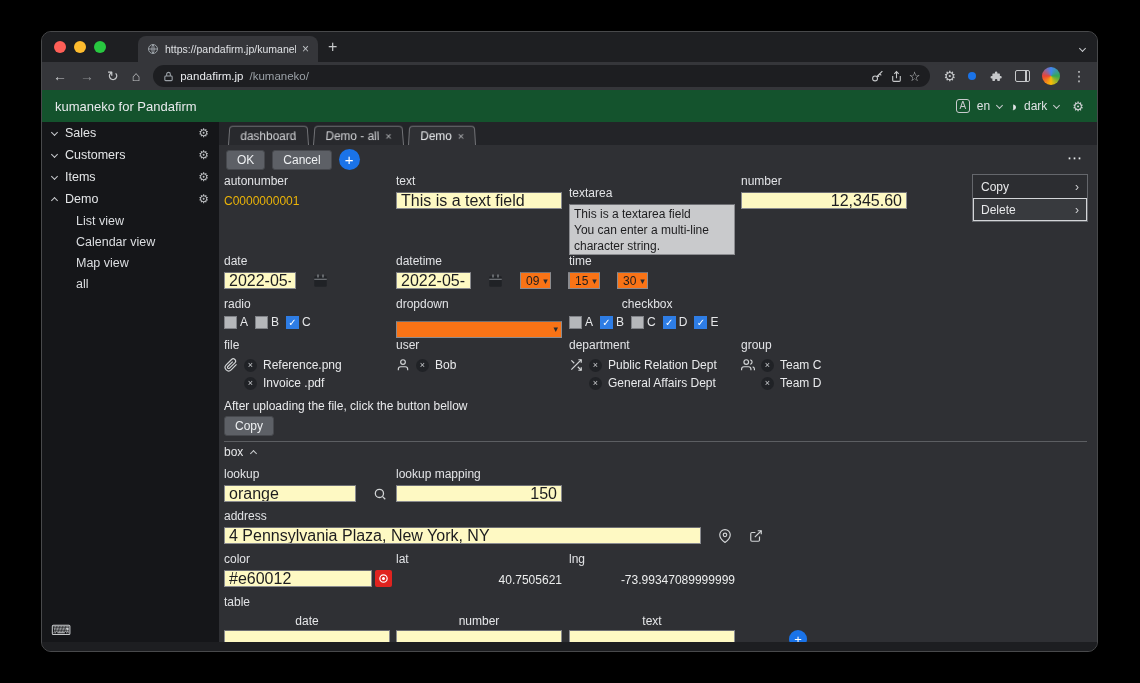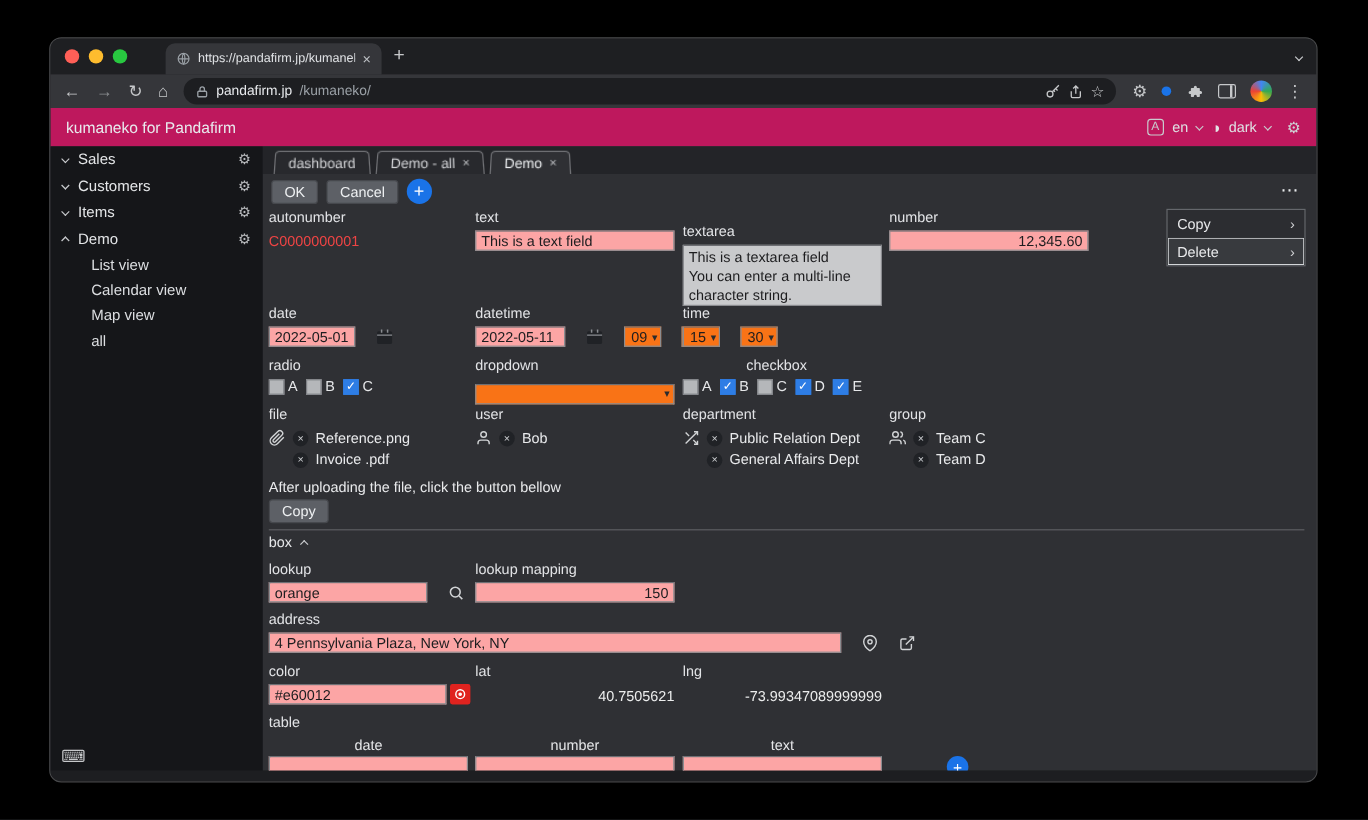--- a/index.html
+++ b/index.html
@@ -30,21 +30,21 @@
   .star { font-size:13px; color:#c6c8ca; }
   .ext { display:flex; align-items:center; gap:12px; }
   .gearch { font-size:14px; color:#c6c8ca; line-height:1; }
   .bluedot { width:8px; height:8px; border-radius:50%; background:#1a73e8; }
   .paneli { width:15px; height:12px; border:1.5px solid #c6c8ca; border-radius:2px; position:relative; }
   .paneli::after { content:""; position:absolute; right:2.5px; top:0; bottom:0; width:1.5px; background:#c6c8ca; }
   .avatar { width:18px; height:18px; border-radius:50%; background:conic-gradient(#4285f4,#34a853,#fbbc05,#ea4335,#4285f4); }
   .menuv { font-size:14px; color:#c6c8ca; }
 
   
-  .appheader { height:21px; background:#be185d; display:flex; align-items:center; padding:16px 13px; color:#e8eaed; }
+  .appheader { height:21px; background:#14532d; display:flex; align-items:center; padding:16px 13px; color:#e8eaed; }
   .app-title { font-size:13px; }
   .ah-right { margin-left:auto; display:flex; align-items:center; gap:7px; font-size:12px; color:#dfe1e4; }
   .tr-icon { width:14px; height:14px; border:1px solid #c9cbce; border-radius:3px; font-size:10px; line-height:12px; text-align:center; color:#c9cbce; }
   .contrast { font-size:13px; color:#e2e4e6; }
   .gear { font-size:13px; color:#cfd1d4; line-height:1; }
 
   
   .main { display:flex; height:520px; }
   .sidebar { width:177px; background:#151619; position:relative; flex:none; }
   .snav { height:22px; display:flex; align-items:center; gap:8px; padding:0 10px; color:#e4e6e8; font-size:12.5px; }
@@ -63,22 +63,22 @@
   .addbtn { width:21px; height:21px; border-radius:50%; background:#1a73e8; color:#fff; font-size:15px; display:flex; align-items:center; justify-content:center; }
   .more { position:absolute; right:14px; top:27px; color:#e8eaec; font-size:15px; letter-spacing:1px; }
 
   .ctxmenu { position:absolute; right:9px; top:52px; width:116px; background:#2c2d31; border:1px solid #65676c; z-index:5; }
   .ctxitem { height:23px; display:flex; align-items:center; justify-content:space-between; padding:0 8px; font-size:12px; color:#e8e9eb; }
   .ctxitem.focused { box-shadow:inset 0 0 0 1px #d3d5d8; background:#383a3e; }
   .subarr { color:#cfd0d3; font-size:12px; }
 
   .fg { position:absolute; }
   .flabel { font-size:12px; color:#e2e3e6; margin-bottom:4px; }
-  .fval { font-size:12px; color:#ef4444; padding-top:2px; }
-  .inp { background:#fca5a5; border:1px solid #8b8c90; border-top-color:#6e6f74; color:#1d1d1f; font-family:"Liberation Sans",sans-serif; font-size:12px; height:17px; padding:0 4px; display:block; }
+  .fval { font-size:12px; color:#eab308; padding-top:2px; }
+  .inp { background:#fef9c3; border:1px solid #8b8c90; border-top-color:#6e6f74; color:#1d1d1f; font-family:"Liberation Sans",sans-serif; font-size:16px; height:17px; padding:0 4px; display:block; }
   .inp.r { text-align:right; }
   .txa { width:166px; height:51px; background:#c9cacc; border:1px solid #8b8c90; border-top-color:#6e6f74; color:#1d1d1f; font-size:12px; line-height:16px; padding:1px 4px; white-space:pre-line; }
   .frow { display:flex; align-items:center; gap:17px; }
   .sel { background:#f97316; border:1px solid #8b8c90; border-top-color:#6e6f74; height:17px; display:inline-flex; align-items:center; justify-content:space-between; padding:0 3px 0 5px; font-size:12px; color:#1d1d1f; }
   .sarr { font-size:9px; color:#2a2b2e; margin-left:4px; }
   .opt { display:inline-flex; align-items:center; margin-right:7px; }
   .cb { width:13px; height:13px; background:#b5b7ba; border:1px solid #808287; display:inline-flex; align-items:center; justify-content:center; flex:none; }
   .cb.on { background:#2e7de5; border-color:#2e7de5; color:#fff; font-size:10px; }
   .opt span.lbl { font-size:12px; color:#e6e7e9; margin-left:3px; }
   .fitem { display:flex; align-items:center; gap:6px; height:18px; font-size:12px; color:#e9eaec; }

